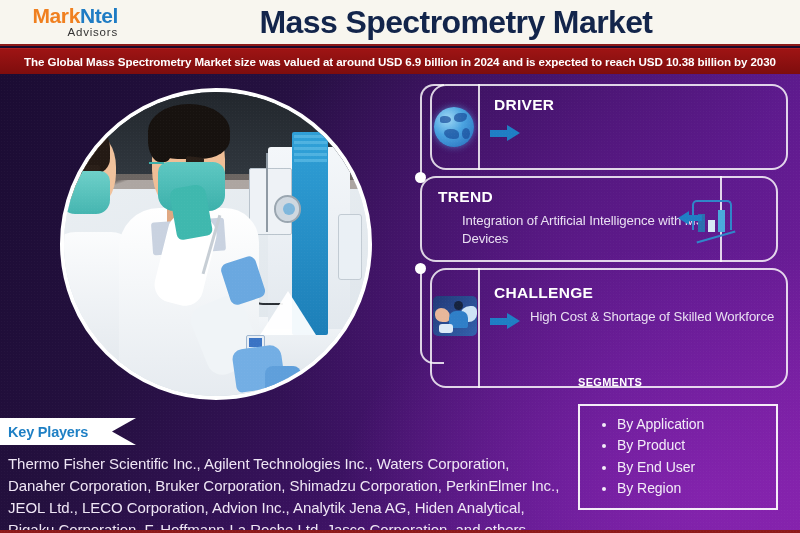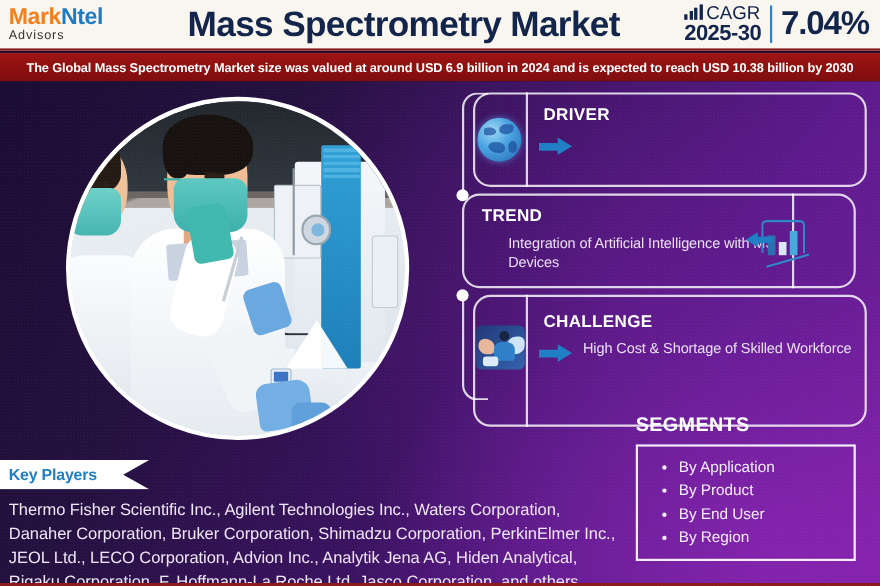--- a/index.html
+++ b/index.html
@@ -11,21 +11,21 @@
   }
   .page { position:absolute; inset:0; width:800px; height:533px; overflow:hidden; }
 
   
   .header {
     position:absolute; top:0; left:0; width:800px; height:46px;
     background:#f8f6ef;
     display:flex; align-items:center;
     border-bottom:2px solid #8d1a1a;
   }
-  .logo { width:118px; padding-left:8px; flex:0 0 auto; text-align:left; line-height:1; }
+  .logo { width:118px; padding-left:8px; flex:0 0 auto; text-align:right; line-height:1; }
   .logo-top { font-size:21px; font-weight:bold; letter-spacing:-0.4px; }
   .logo-mark { color:#f08020; }
   .logo-ntel { color:#1f7cc4; }
   .logo-sub { font-size:11.5px; color:#333; letter-spacing:0.8px; margin-top:1px; }
   .header-title {
     flex:1 1 auto; text-align:center;
     font-size:32px; font-weight:bold; color:#13254b;
     letter-spacing:-0.6px; white-space:nowrap;
     margin-left:-6px;
   }
@@ -206,21 +206,21 @@
   .people-icon .bg { position:absolute; inset:0; background:linear-gradient(135deg,#1a3e78,#2d6fb5); border-radius:5px; opacity:.85; }
   .people-icon .hd { position:absolute; left:21px; top:5px; width:9px; height:9px; border-radius:50%; background:#16233f; }
   .people-icon .bd { position:absolute; left:16px; top:15px; width:19px; height:17px; border-radius:7px 7px 2px 2px; background:#2f7fc8; }
   .people-icon .wing { position:absolute; left:27px; top:10px; width:17px; height:16px; background:#cfe4f6; border-radius:60% 30% 50% 40%; }
   .people-icon .wing2 { position:absolute; left:2px; top:12px; width:15px; height:14px; background:#e8b79a; border-radius:40% 60% 30% 50%; }
   .people-icon .pg { position:absolute; left:6px; bottom:3px; width:14px; height:9px; background:#dceaf7; border-radius:3px; }
 
   
   .segments-title {
     position:absolute; left:578px; top:302px;
-    color:#ffffff; font-size:18px; font-weight:bold; letter-spacing:0.3px;
+    color:#ffffff; font-size:11px; font-weight:bold; letter-spacing:0.3px;
   }
   .segments-box {
     position:absolute; left:578px; top:330px; width:200px; height:106px;
     border:2px solid rgba(255,255,255,0.92);
     padding:8px 0 0 22px;
   }
   .seg-item {
     color:#f3ecf8; font-size:14px; line-height:1.52; letter-spacing:-0.05px;
     position:relative; padding-left:15px;
   }
@@ -235,36 +235,20 @@
 <div class="page">
 
   <div class="header">
     <div class="logo">
       <div class="logo-top"><span class="logo-mark">Mark</span><span class="logo-ntel">Ntel</span></div>
       <div class="logo-sub">Advisors</div>
     </div>
 
     <div class="header-title">Mass Spectrometry Market</div>
 
-    <div class="cagr-wrap">
-      <div class="cagr-left">
-        <div class="cagr-row1">
-          <span class="bars-icon">
-              <i></i>
-              <i></i>
-              <i></i>
-              <i></i>
-            </span>
-          <span>CAGR</span>
-        </div>
-        <div class="cagr-row2">2025-30</div>
-      </div>
-      <div class="cagr-div"></div>
-      <div class="cagr-val">7.04%</div>
-    </div>
   </div>
 
   <div class="banner">The Global Mass Spectrometry Market size was valued at around USD 6.9 billion in 2024 and is expected to reach USD 10.38 billion by 2030</div>
 
   <div class="stage">
 
     <div class="photo-circle">
       <div class="ph lab-bg"></div>
       <div class="ph lab-darktop"></div>
       <div class="ph lab-shelf"></div>

